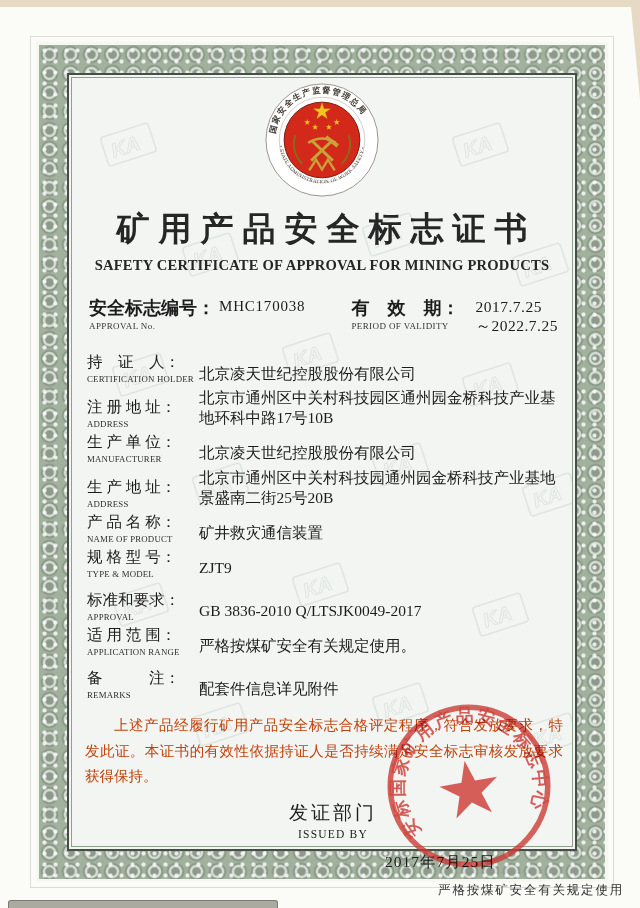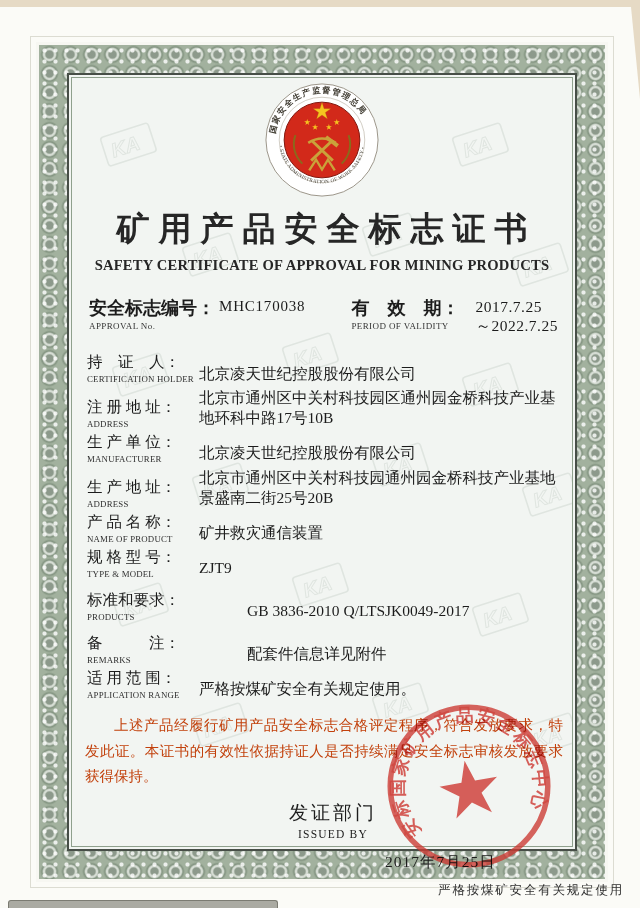--- a/index.html
+++ b/index.html
@@ -33,21 +33,21 @@
 
   .toprow{display:flex;margin-top:22px;padding-left:6px;align-items:flex-start;}
   .lblk .zh{font-size:18px;white-space:pre;font-weight:bold;}
   .lblk .en{font-size:9px;color:#343434;letter-spacing:.4px;margin-top:1px;white-space:nowrap;}
   .apv-val{font-size:15px;letter-spacing:.8px;margin-left:4px;padding-top:2px;}
   .validity{margin-left:46px;display:flex;}
   .val-val{font-size:15.5px;letter-spacing:.5px;margin-left:16px;padding-top:2px;}
 
   .fields{margin-top:15px;padding-left:4px;}
   .row{display:flex;align-items:flex-end;margin-bottom:3px;}
-  .row.gap{margin-top:11px;gap:48px;}
+  .row.gap{margin-top:11px;}
   .lab{width:112px;flex:none;}
   .lab .zh{font-size:15.5px;white-space:pre;}
   .lab .en{font-size:8.8px;color:#2f2f2f;letter-spacing:.2px;margin-top:1px;white-space:nowrap;}
   .fval{flex:1;max-width:372px;font-size:15.5px;line-height:1.32;padding-top:1px;}
 
   .statement{margin-top:13px;width:478px;margin-left:2px;font-size:14.5px;line-height:1.78;
     text-indent:2em;text-align:justify;color:#c2410c;}
 
   .lower{position:relative;margin-top:6px;height:160px;}
   .issuer{position:absolute;left:206px;top:4px;text-align:center;}
@@ -188,37 +188,37 @@
           <div class="row">
             <div class="lab">
                 <div class="zh">规 格 型 号：</div>
               <div class="en">TYPE &amp; MODEL</div>
               </div>
             <div class="fval">ZJT9</div>
           </div>
           <div class="row gap">
             <div class="lab">
                 <div class="zh">标准和要求：</div>
-              <div class="en">PRODUCTS</div>
+              <div class="en">APPROVAL</div>
               </div>
             <div class="fval">GB 3836-2010  Q/LTSJK0049-2017</div>
+          </div>
+          <div class="row">
+            <div class="lab">
+                <div class="zh">适 用 范 围：</div>
+              <div class="en">APPLICATION RANGE</div>
+              </div>
+            <div class="fval">严格按煤矿安全有关规定使用。</div>
           </div>
           <div class="row gap">
             <div class="lab">
                 <div class="zh">备　　　注：</div>
               <div class="en">REMARKS</div>
               </div>
             <div class="fval">配套件信息详见附件</div>
-          </div>
-          <div class="row">
-            <div class="lab">
-                <div class="zh">适 用 范 围：</div>
-              <div class="en">APPLICATION RANGE</div>
-              </div>
-            <div class="fval">严格按煤矿安全有关规定使用。</div>
           </div>
         </div>
 
         <div class="statement">上述产品经履行矿用产品安全标志合格评定程序，符合发放要求，特发此证。本证书的有效性依据持证人是否持续满足安全标志审核发放要求获得保持。</div>
 
         <div class="lower">
           <div class="issuer">
             <div class="zh">发证部门</div>
             <div class="en">ISSUED BY</div>
           </div>

